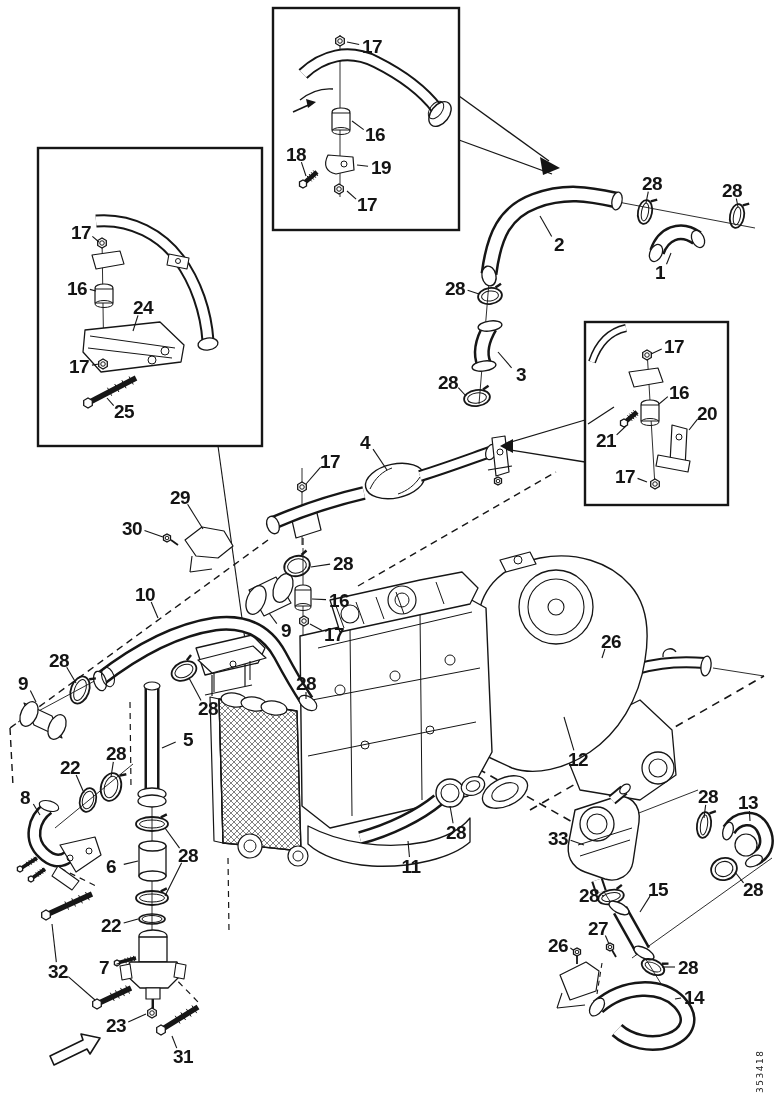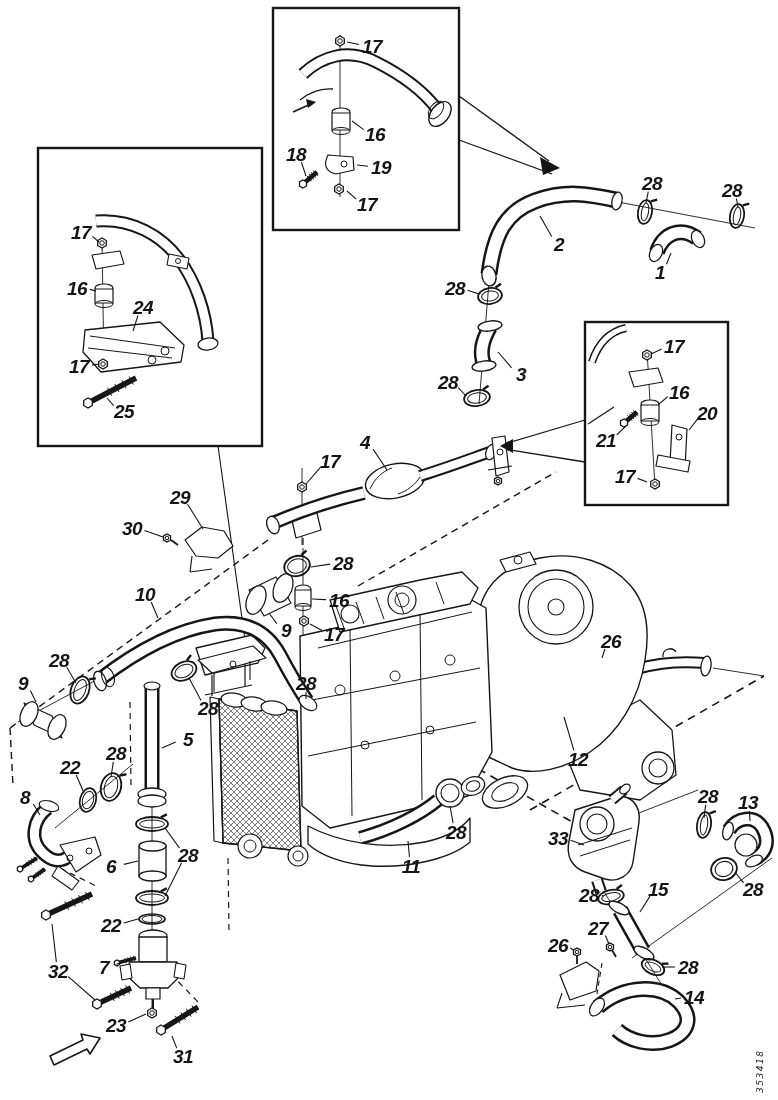--- a/index.html
+++ b/index.html
@@ -1,17 +1,17 @@
 <!DOCTYPE html>
 <html><head>
 <meta charset="utf-8">
 <style>
   html,body{margin:0;padding:0;background:#fff;}
   .stage{position:relative;width:778px;height:1100px;background:#ffffff;overflow:hidden;
-         font-family:"Liberation Sans",sans-serif;font-style:italic;}
+         font-family:"Liberation Sans",sans-serif;}
   svg.diagram{position:absolute;left:0;top:0;}
   .figno{position:absolute;left:755px;top:1093px;transform:rotate(-90deg);transform-origin:0 0;
          font-size:9px;letter-spacing:1.5px;color:#222;font-family:"DejaVu Sans",sans-serif;}
   text.callout{font-family:"Liberation Sans",sans-serif;font-weight:700;font-size:19px;
                fill:#141414;letter-spacing:-0.5px;}
 </style>
 </head>
 <body>
 
 <div class="stage">

